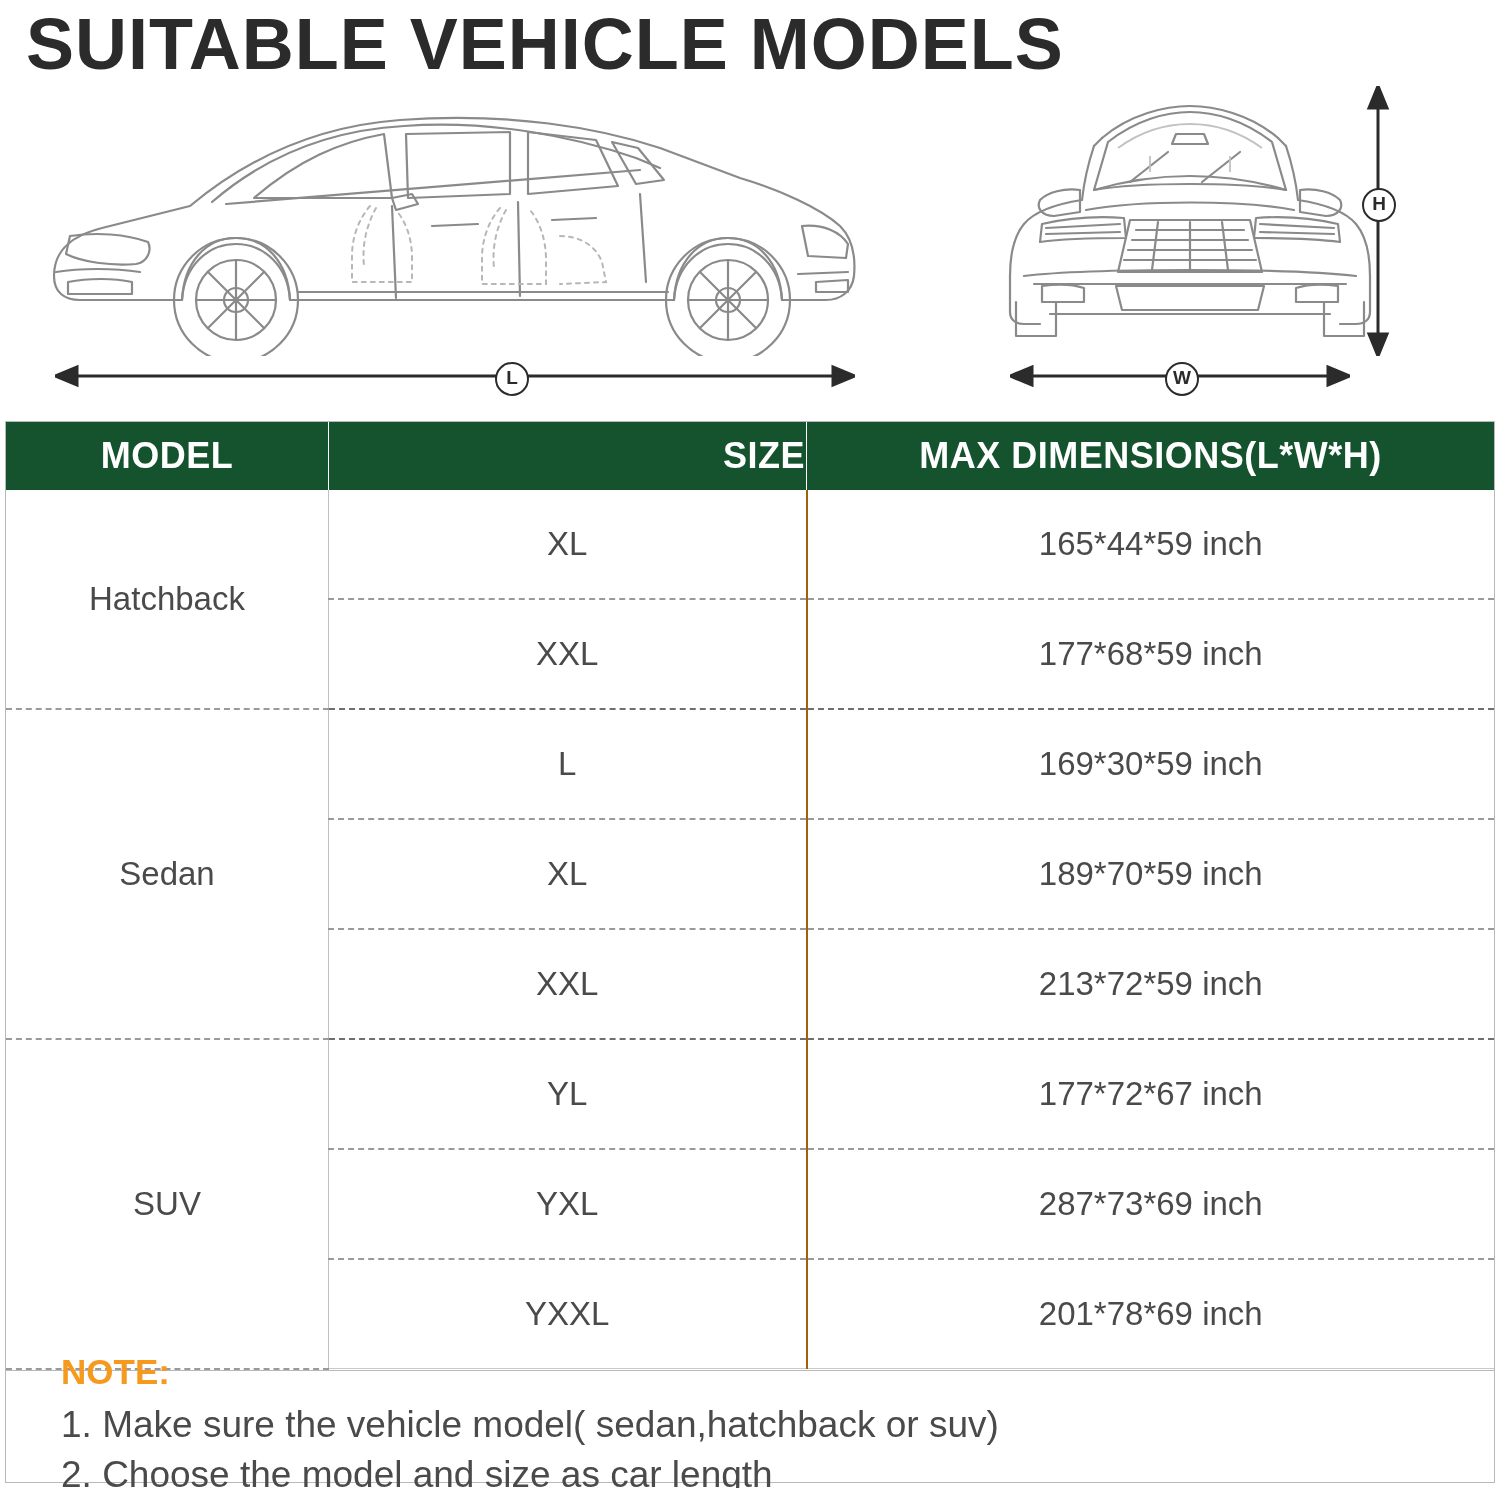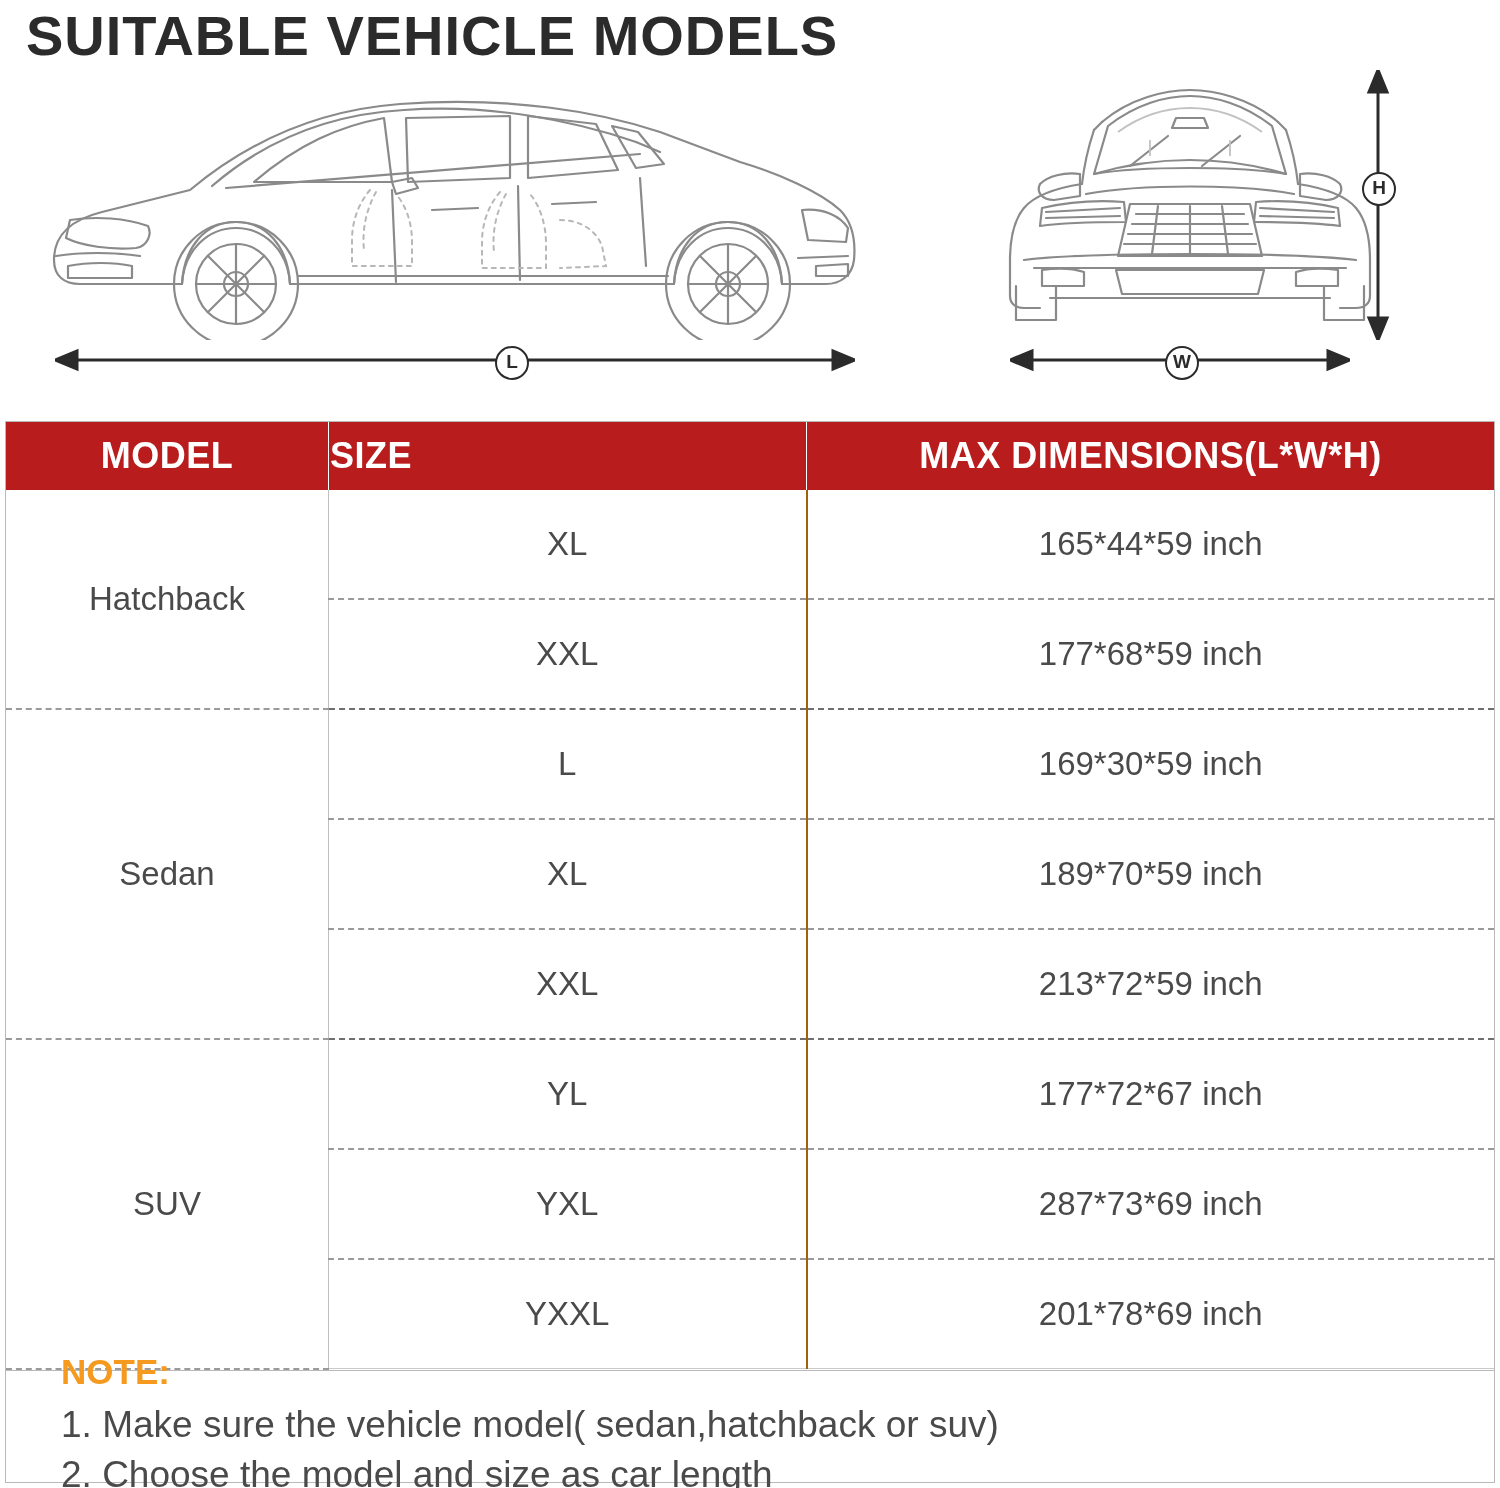--- a/index.html
+++ b/index.html
@@ -16,21 +16,21 @@
     overflow: hidden;
   }
   .page {
     width: 1500px;
     height: 1488px;
     position: relative;
     box-sizing: border-box;
   }
   
   .title {
-    font-size: 56px;
+    font-size: 72px;
     font-weight: bold;
     letter-spacing: 1px;
     color: #2b2b2b;
     line-height: 1;
     padding: 8px 0 0 26px;
     white-space: nowrap;
   }
   
   .illus {
     position: relative;
@@ -97,31 +97,31 @@
     width: 1490px;
     border: 1px solid #b9b9b9;
     box-sizing: border-box;
   }
   table.spec {
     border-collapse: collapse;
     width: 100%;
     table-layout: fixed;
   }
   table.spec th {
-    background: #b91c1c;
+    background: #14532d;
     color: #ffffff;
     font-size: 36px;
     font-weight: bold;
     height: 66px;
     letter-spacing: 0.5px;
     border-right: 1px solid #ffffff;
   }
   table.spec th:last-child { border-right: none; }
   th.c-model { width: 320px; text-align: center; }
-  th.c-size  { width: 475px; text-align: left; }
+  th.c-size  { width: 475px; text-align: right; }
   th.c-dims  { }
 
   table.spec td {
     font-size: 33px;
     color: #4a4a4a;
     text-align: center;
     height: 106px;
     vertical-align: middle;
     border-bottom: 2px dashed #9a9a9a;
     font-weight: 400;

